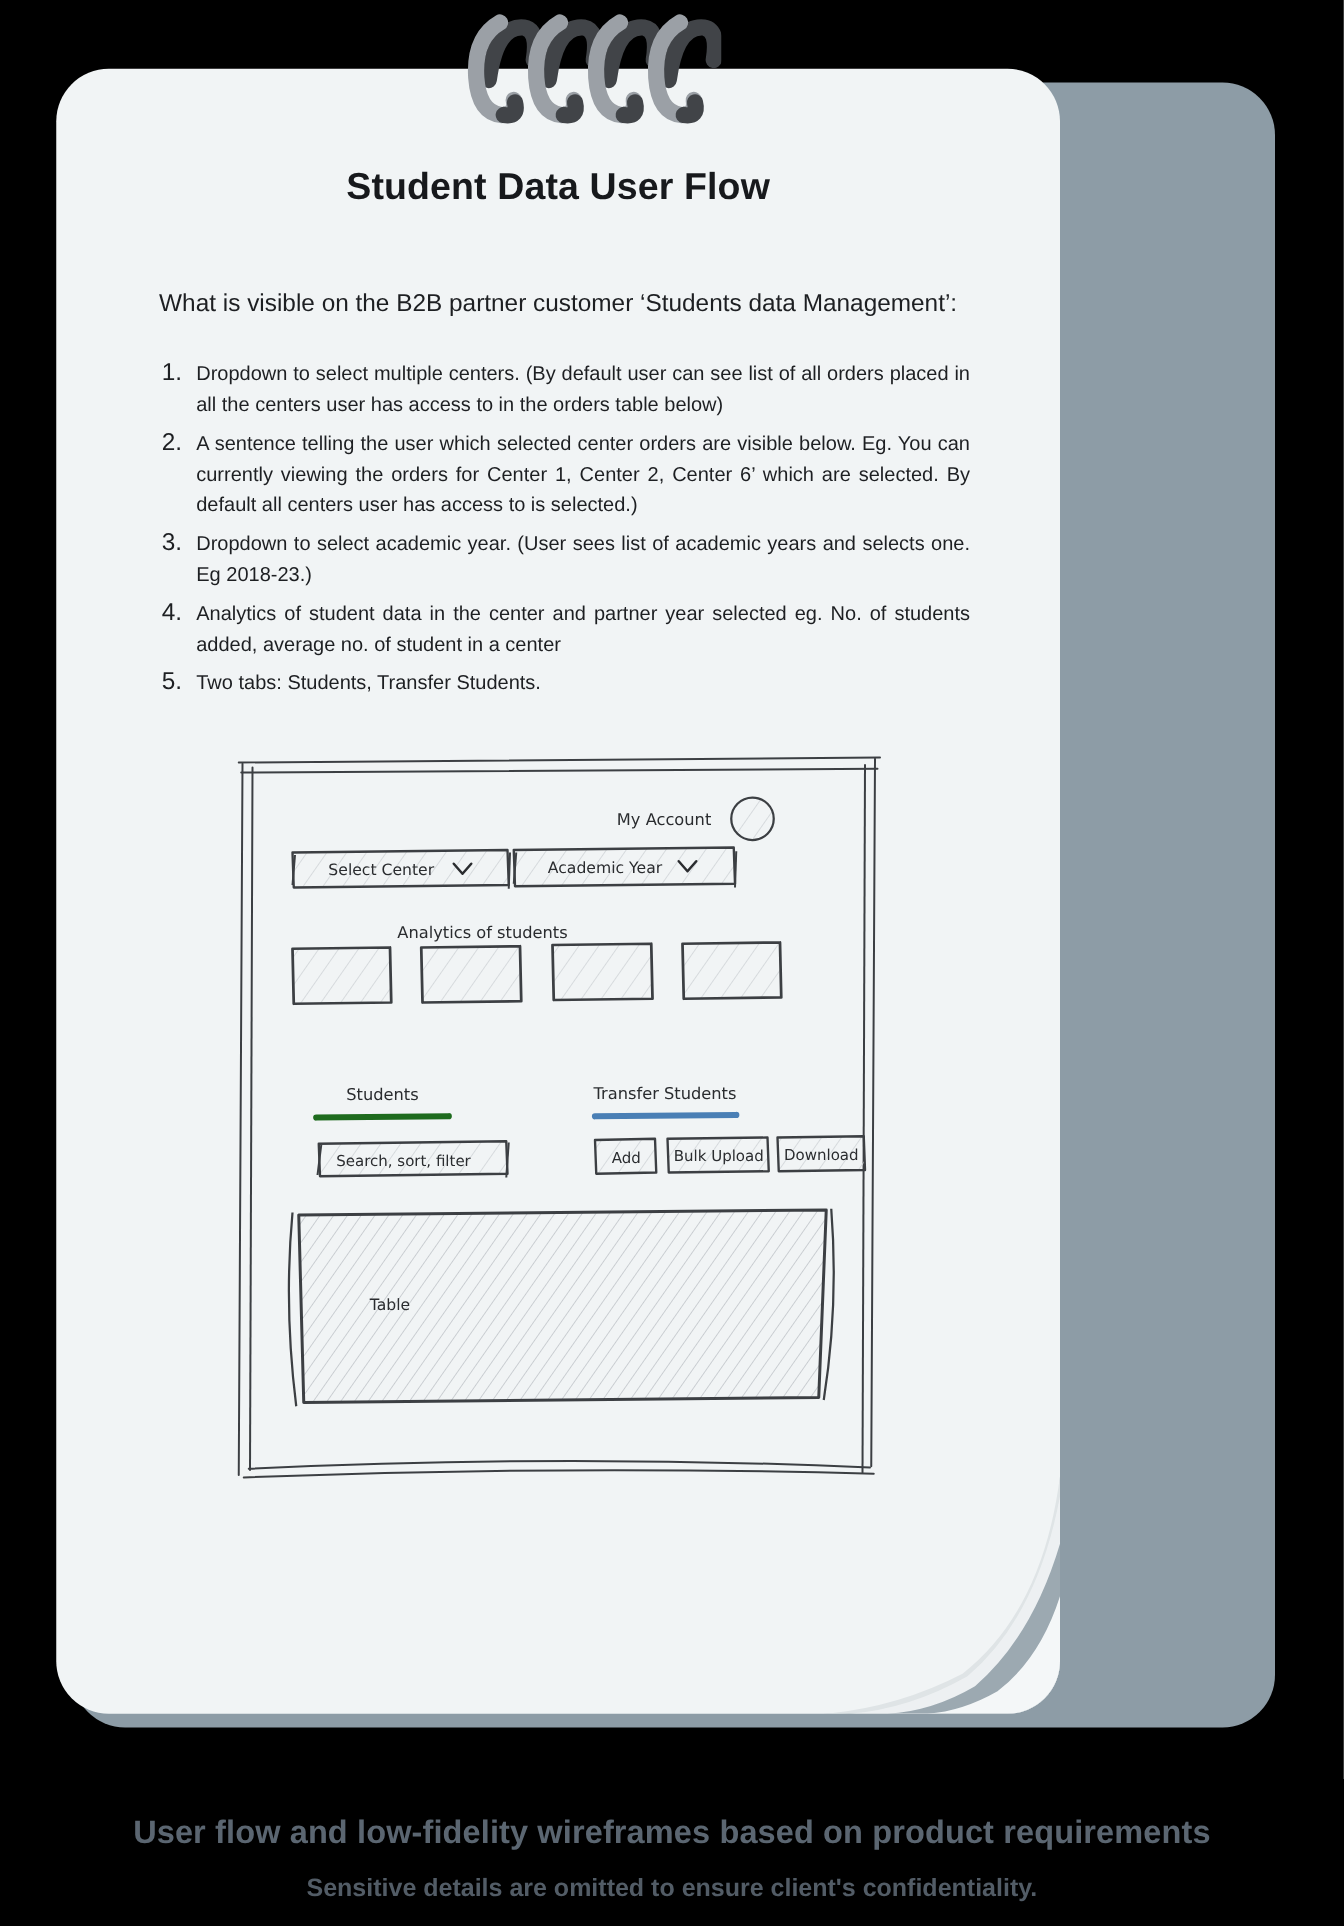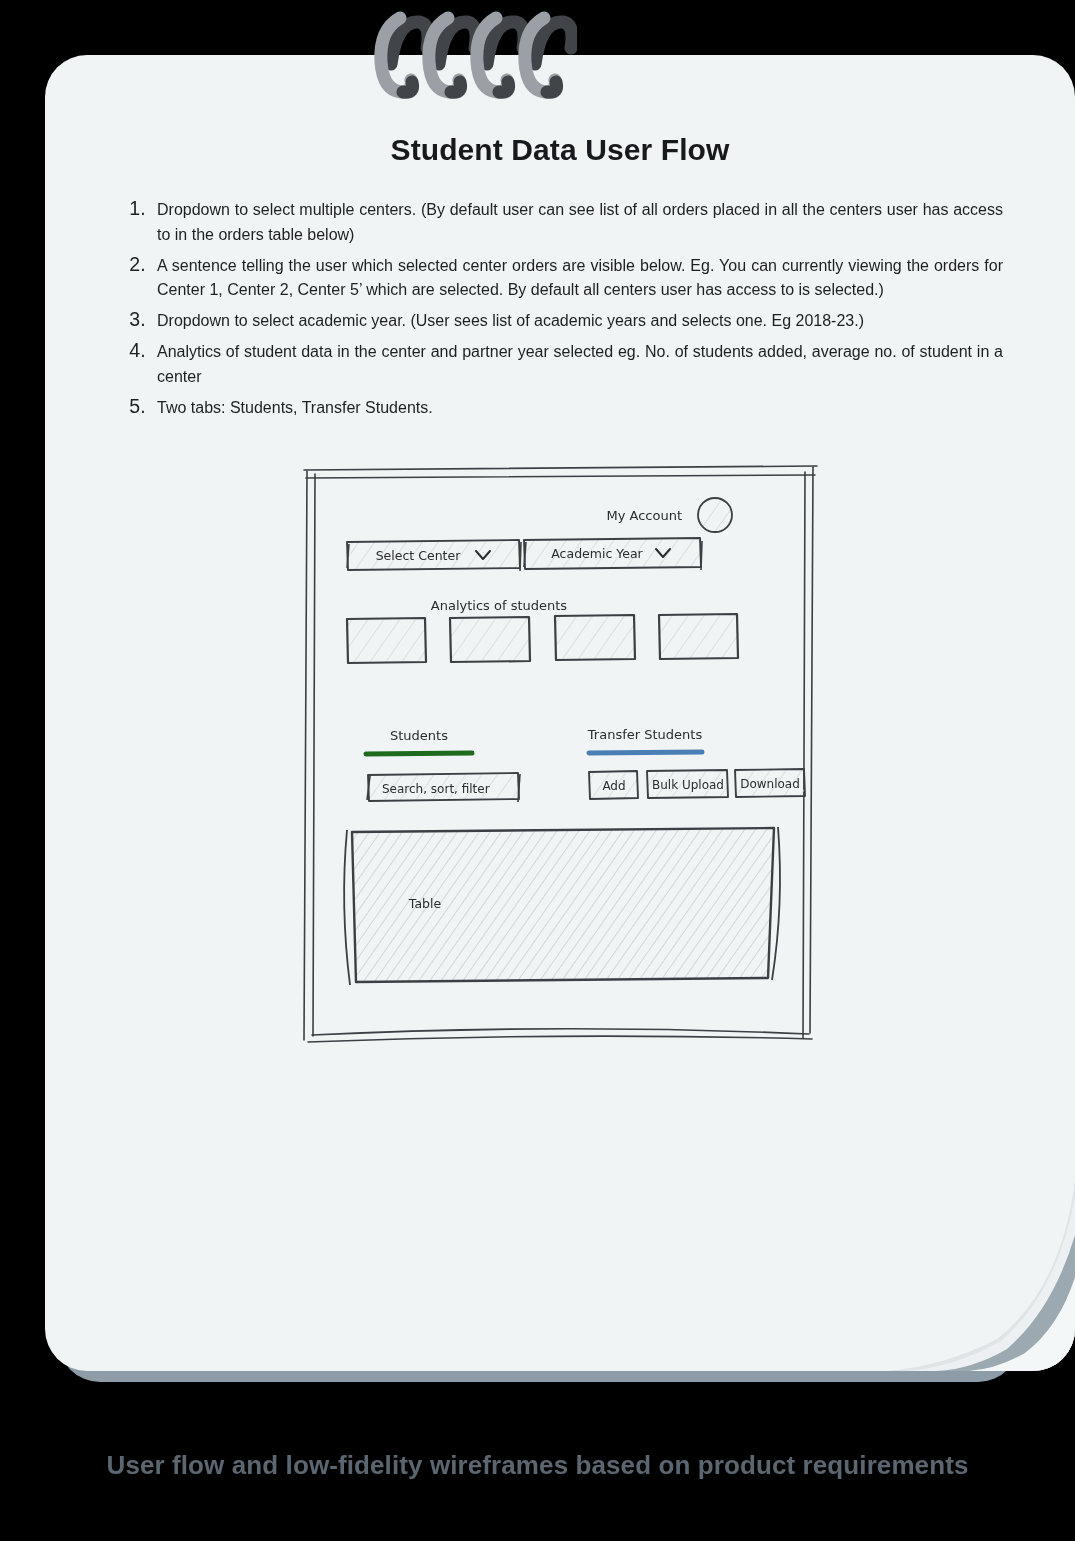--- a/index.html
+++ b/index.html
@@ -25,21 +25,21 @@
   .card-shadow {
     position: absolute;
     left: 58px; top: 66px;
     width: 962px; height: 1316px;
     background: #8d9ca6;
     border-radius: 42px;
   }
   .card {
     position: absolute;
     left: 45px; top: 55px;
-    width: 1030px; height: 1316px;
+    width: 803px; height: 1316px;
     background: #f1f4f5;
     border-radius: 42px;
     overflow: hidden;
     z-index: 20;
   }
 
   
   .corner-curl { position: absolute; right: 0; bottom: 0; width: 190px; height: 190px; z-index: 30; }
 
   
@@ -110,24 +110,25 @@
 <body>
 
 <div class="card-shadow"></div>
 
 <div class="card">
 
   <div class="content">
 
     <h1 class="doc-title">Student Data User Flow</h1>
 
+    <p class="intro">What is visible on the B2B partner customer ‘Students data Management’:</p>
 
     <ol class="req-list">
       <li>Dropdown to select multiple centers. (By default user can see list of all orders placed in all the centers user has access to in the orders table below)</li>
-      <li>A sentence telling the user which selected center orders are visible below. Eg. You can currently viewing the orders for Center 1, Center 2, Center 5’ which are selected. By default all centers user has access to is selected.)</li>
+      <li>A sentence telling the user which selected center orders are visible below. Eg. You can currently viewing the orders for Center 1, Center 2, Center 6’ which are selected. By default all centers user has access to is selected.)</li>
       <li>Dropdown to select academic year. (User sees list of academic years and selects one. Eg 2018-23.)</li>
       <li>Analytics of student data in the center and partner year selected eg. No. of students added,  average no. of student in a center</li>
       <li>Two tabs: Students, Transfer Students.</li>
     </ol>
 
     <div class="wireframe">
       <svg class="wf-svg" viewBox="0 0 540 600" xmlns="http://www.w3.org/2000/svg">
         <defs>
           <pattern id="hatch" width="9" height="9" patternTransform="rotate(35)" patternUnits="userSpaceOnUse">
             <line x1="0" y1="0" x2="0" y2="9" stroke="#c9cdd1" stroke-width="1.5"></line>
@@ -247,13 +248,14 @@
         <path d="M84 92 Q96 94 93 82"></path>
         <path d="M132 92 Q144 94 141 82"></path>
         <path d="M180 92 Q192 94 189 82"></path>
       </g>
     </g>
   </svg>
 </div>
 
 <div class="caption-block">
   <div class="caption-main">User flow and low-fidelity wireframes based on product requirements</div>
+  <div class="caption-sub">Sensitive details are omitted to ensure client's confidentiality.</div>
 </div>
 
 </body></html>

